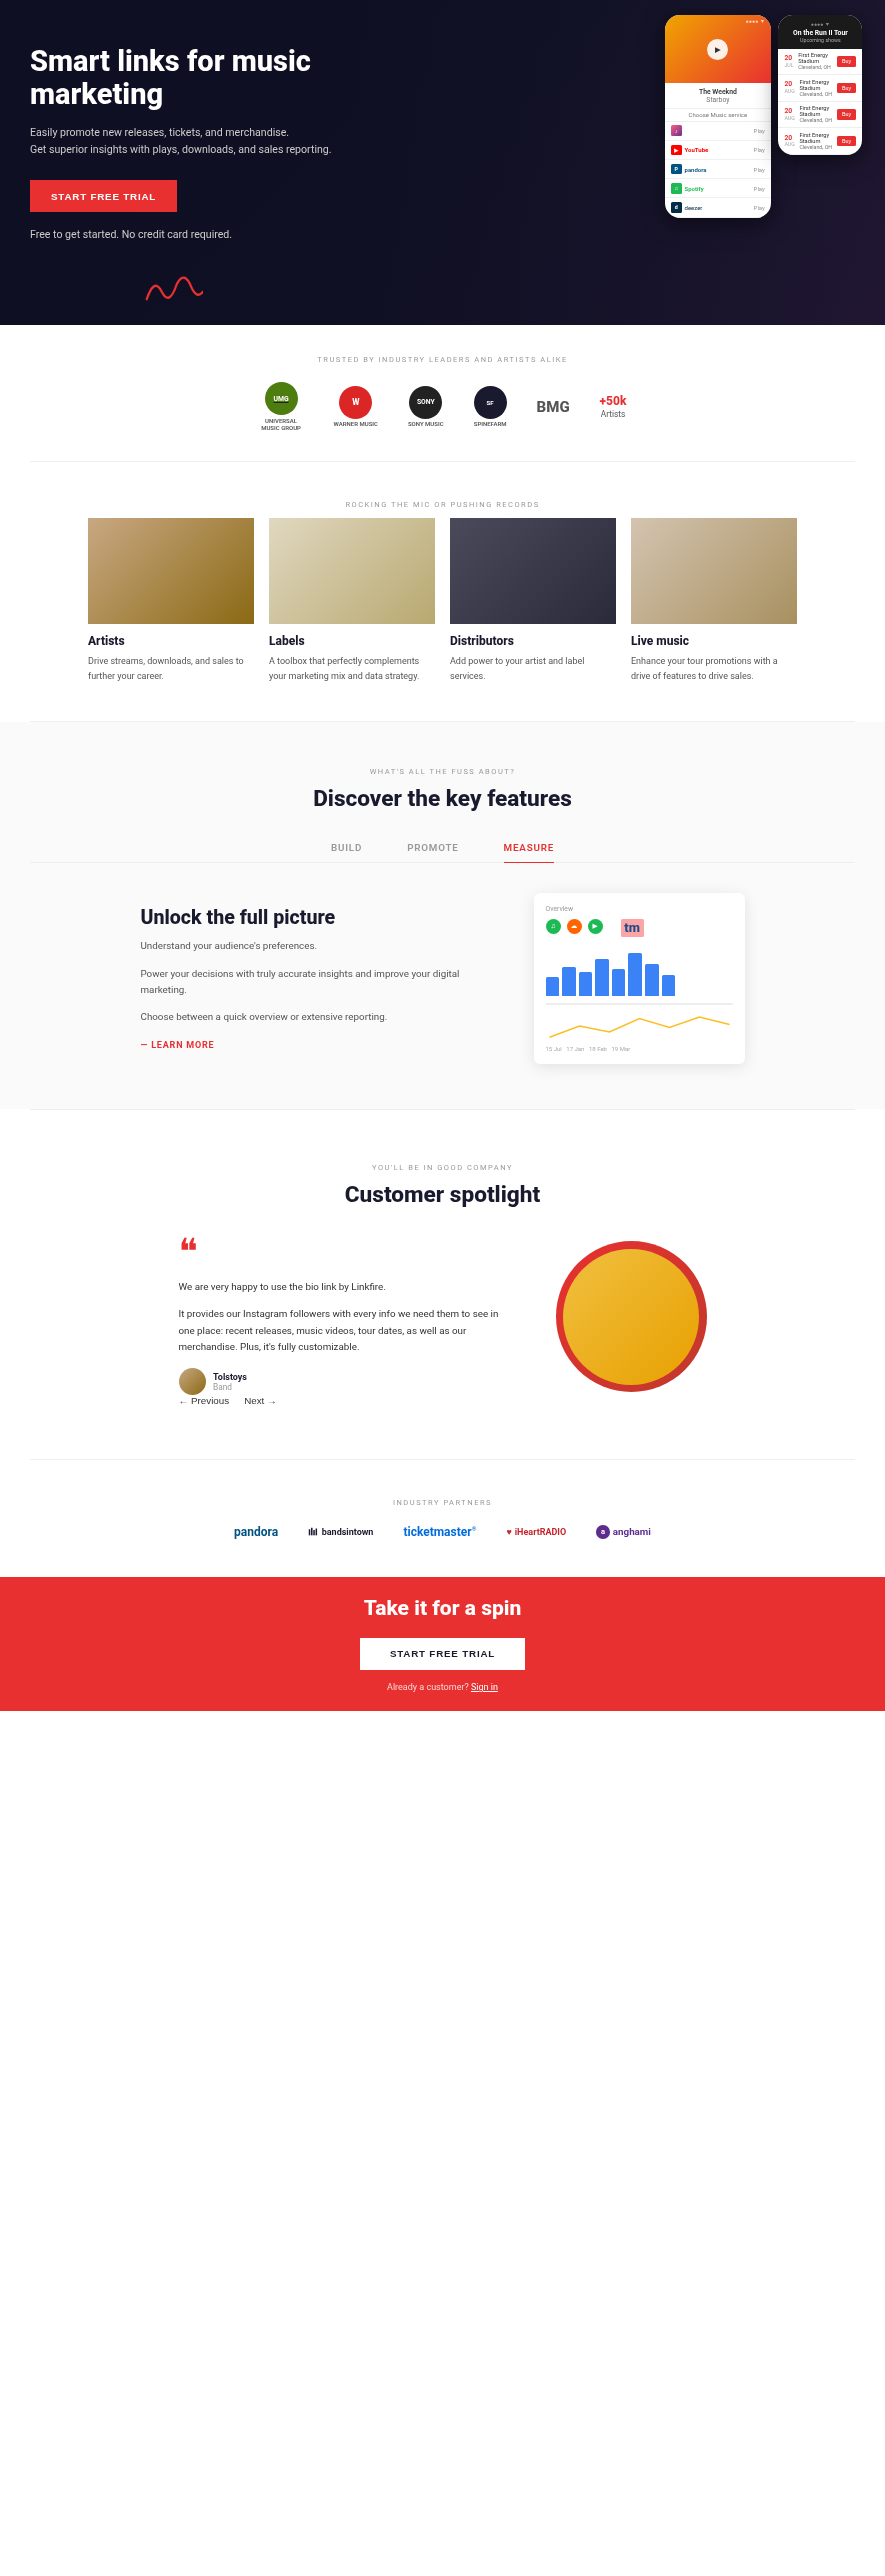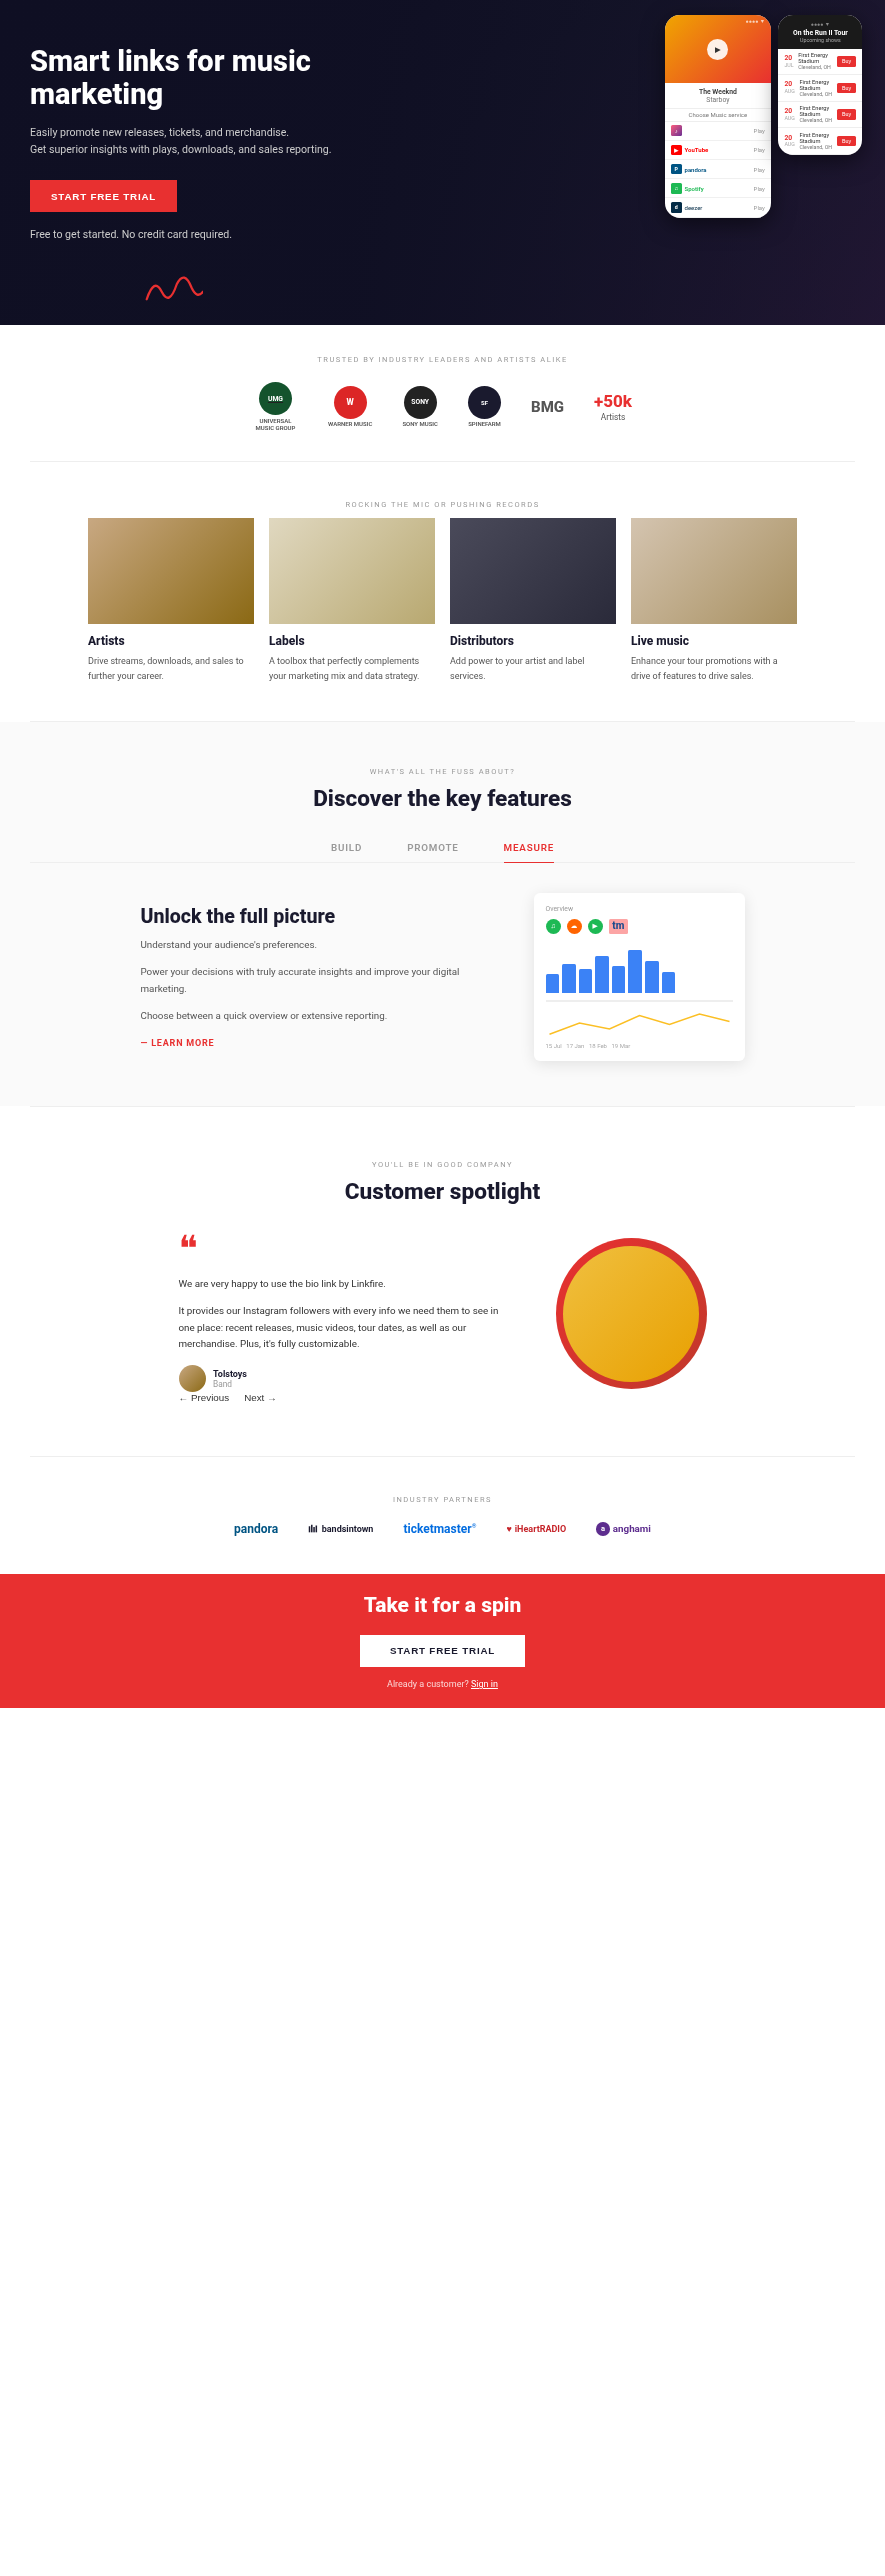--- a/index.html
+++ b/index.html
@@ -117,21 +117,21 @@
     }
     .trusted-label {
       font-size: 7.5px; letter-spacing: 1.5px; color: #999; text-transform: uppercase; margin-bottom: 18px;
     }
     .logos-row {
       display: flex; align-items: center; justify-content: center; gap: 30px; flex-wrap: wrap;
     }
     .logo-item { display: flex; flex-direction: column; align-items: center; gap: 1.5px; }
     .logo-circle { width: 27px; height: 27px; border-radius: 50%; background: #1a1a2e; display:flex; align-items:center; justify-content:center; }
     .logo-text-name { font-size: 6.8px; color: #555; font-weight: 600; }
-    .plus-artists { font-size: 17px; font-weight: 800; color: #e83030; }
+    .plus-artists { font-size: 12px; font-weight: 800; color: #e83030; }
     .plus-label { font-size: 8.3px; color: #555; }
 
     
     .industry {
       background: #fff;
       padding: 38px 30px;
       text-align: center;
     }
     .section-eyebrow { font-size: 7.5px; letter-spacing: 1.5px; color: #999; text-transform: uppercase; margin-bottom: 9px; }
     .section-title { font-size: 22.6px; font-weight: 800; color: #1a1a2e; margin-bottom: 30px; }
@@ -377,21 +377,21 @@
         <button class="btn-buy">Buy</button>
       </div>
     </div>
   </div>
 </section>
 
 <section class="trusted">
   <p class="trusted-label">TRUSTED BY INDUSTRY LEADERS AND ARTISTS ALIKE</p>
   <div class="logos-row">
     <div class="logo-item">
-      <div class="logo-circle" style="background:#14532d;width:33px;height:33px;text-decoration:underline;">
+      <div class="logo-circle" style="background:#4d7c0f;width:33px;height:33px;text-decoration:underline;">
         <span style="color:#fff;font-size:6.8px;font-weight:700;">UMG</span>
       </div>
       <span class="logo-text-name" style="font-size:6px;color:#555;text-align:center;max-width:45px;">UNIVERSAL MUSIC GROUP</span>
     </div>
     <div class="logo-item">
       <div style="width:33px;height:33px;border-radius:50%;background:#dc2626;display:flex;align-items:center;justify-content:center;">
         <span style="color:#fff;font-size:8.3px;font-weight:800;">W</span>
       </div>
       <span class="logo-text-name" style="font-size:6px;">WARNER MUSIC</span>
     </div>
@@ -475,21 +475,21 @@
       <p>Choose between a quick overview or extensive reporting.</p>
       <a class="learn-more" href="#">LEARN MORE</a>
     </div>
 
     <div class="analytics-mock">
       <div class="analytics-overview">Overview</div>
       <div class="analytics-icons">
         <div class="analytics-icon-dot" style="background:#1db954;">♫</div>
         <div class="analytics-icon-dot" style="background:#ff6400;">☁</div>
         <div class="analytics-icon-dot" style="background:#1db954;">▶</div>
-        <div style="font-size:10px;font-weight:800;color:#1a4b8e;background:#fca5a5;padding:1.5px 3.8px;border-radius:1.5px;">tm</div>
+        <div style="font-size:13px;font-weight:800;color:#1a4b8e;background:#fca5a5;padding:1.5px 3.8px;border-radius:1.5px;margin-left:12px;">tm</div>
       </div>
       <div class="analytics-bars">
         <div class="bar" style="height:35%;"></div>
         <div class="bar" style="height:55%;"></div>
         <div class="bar" style="height:45%;"></div>
         <div class="bar" style="height:70%;"></div>
         <div class="bar" style="height:50%;"></div>
         <div class="bar" style="height:80%;"></div>
         <div class="bar" style="height:60%;"></div>
         <div class="bar" style="height:40%;"></div>

